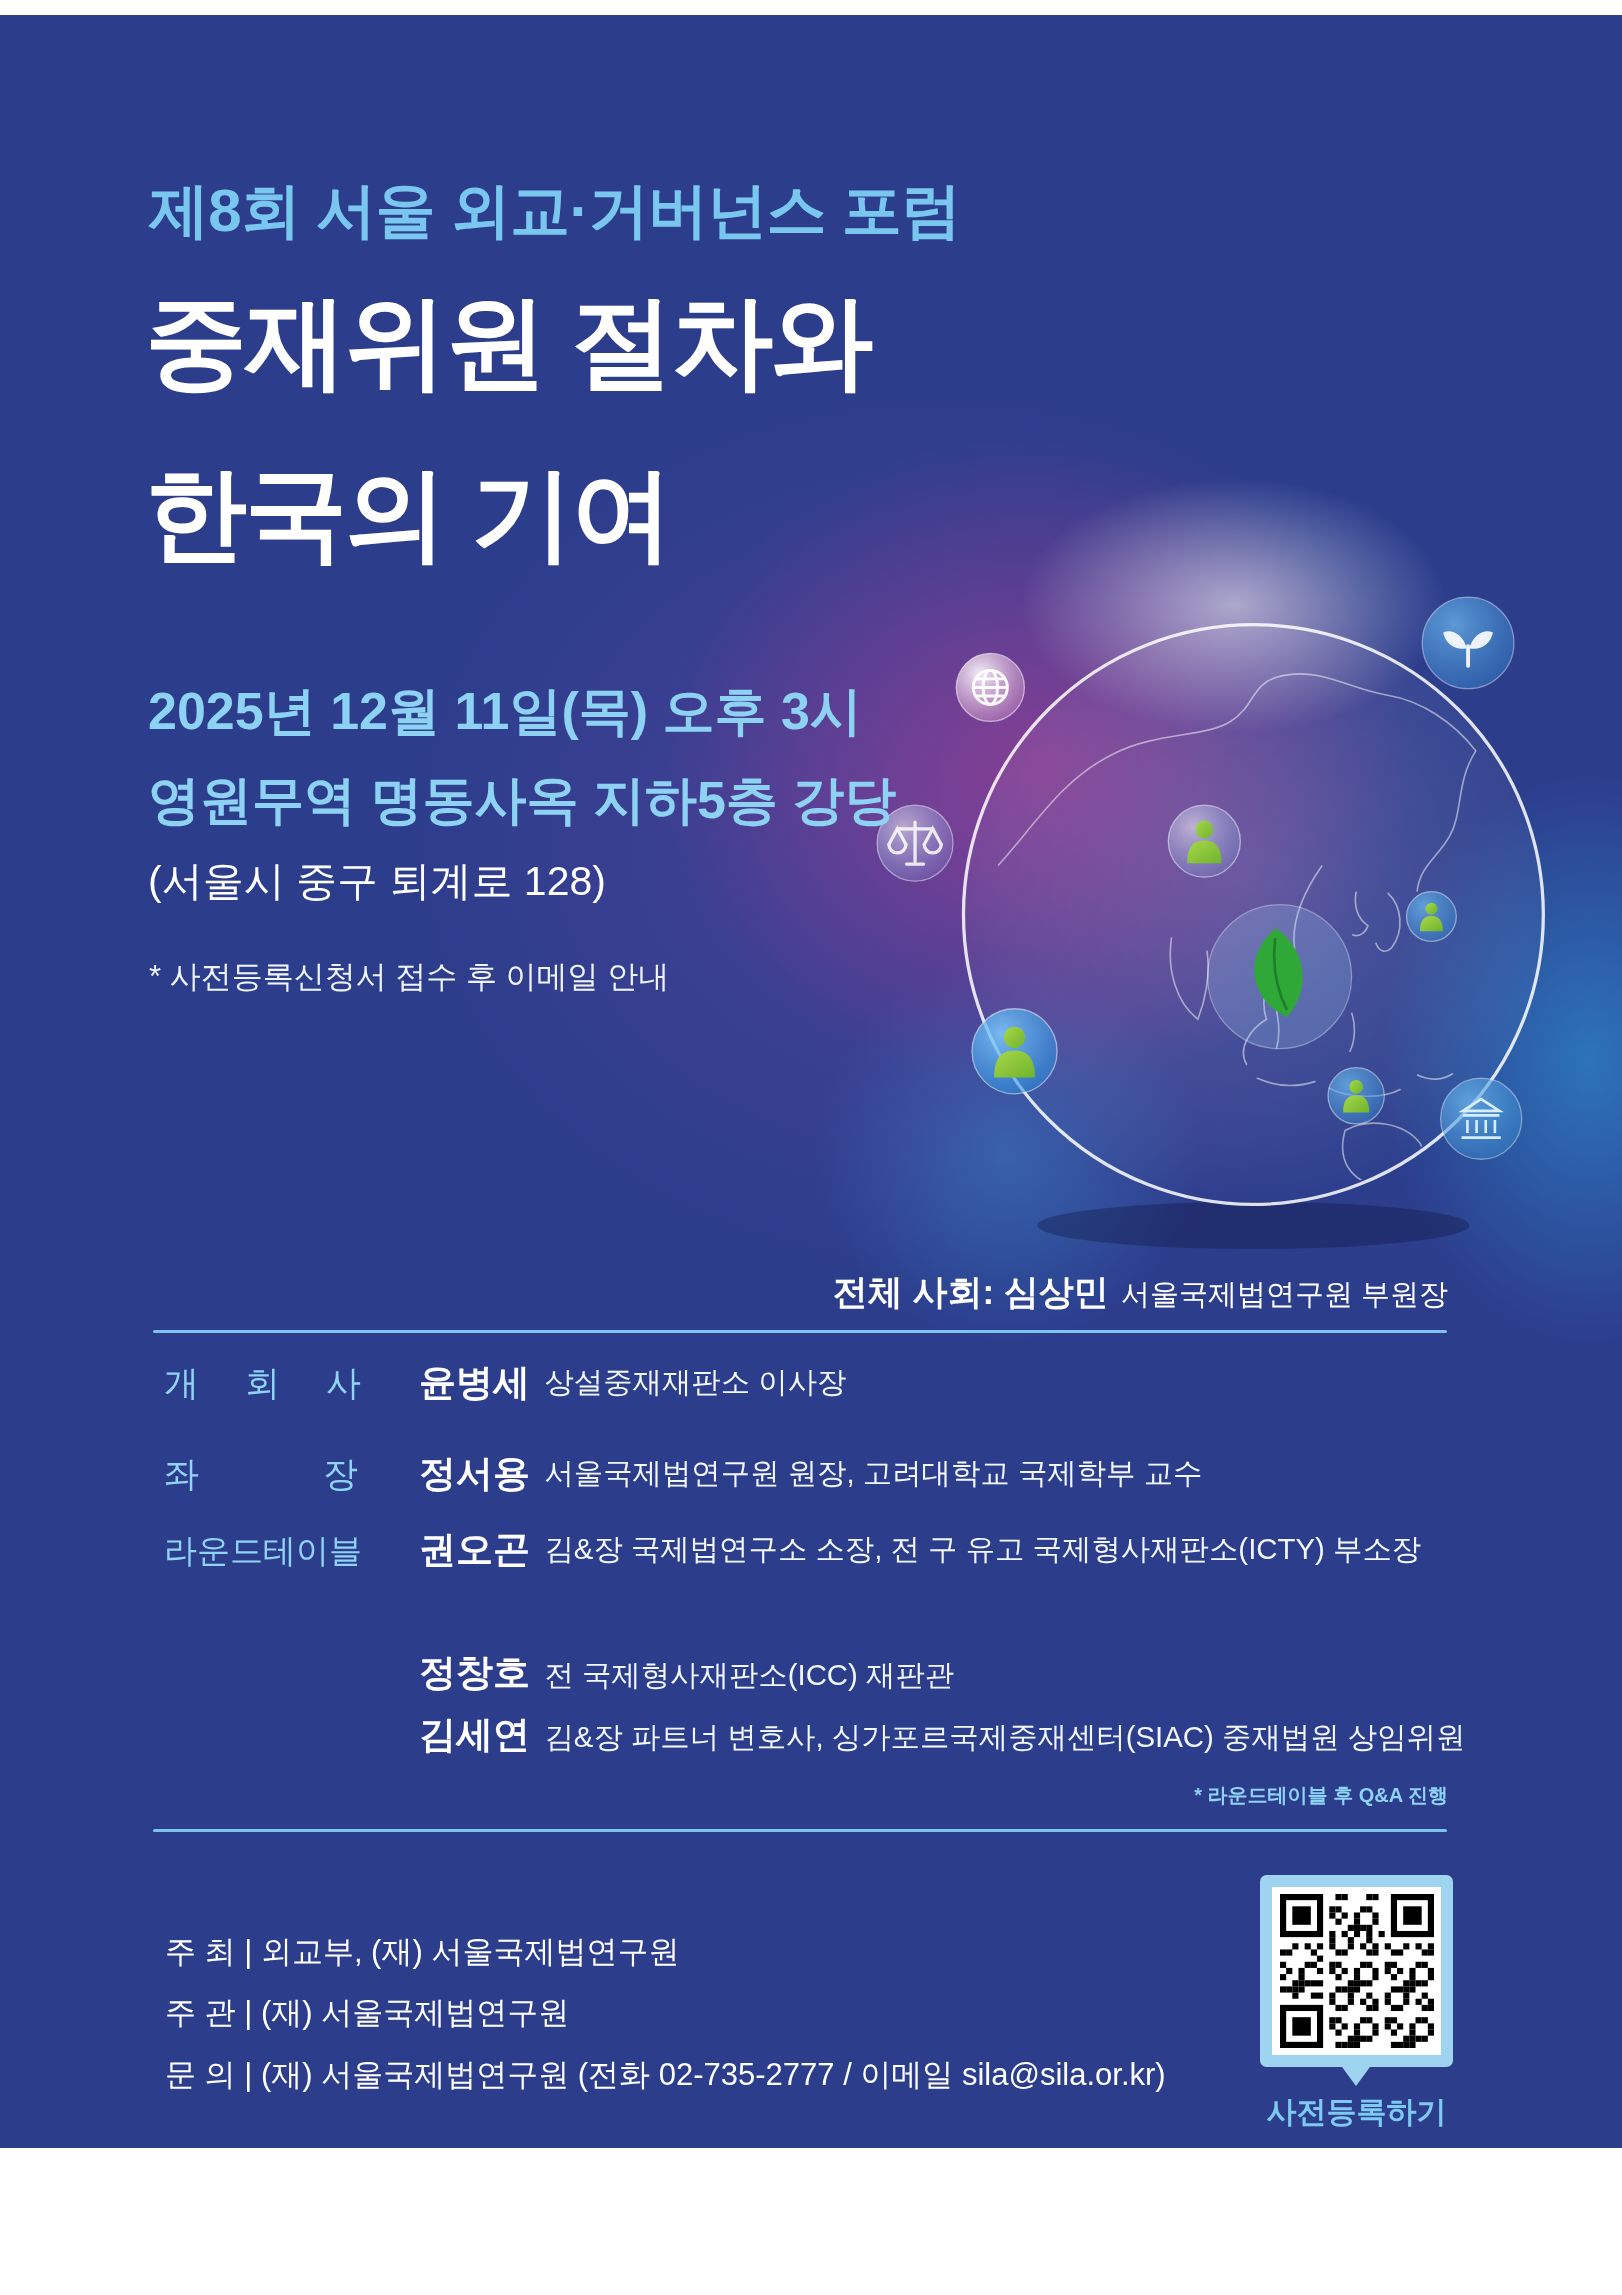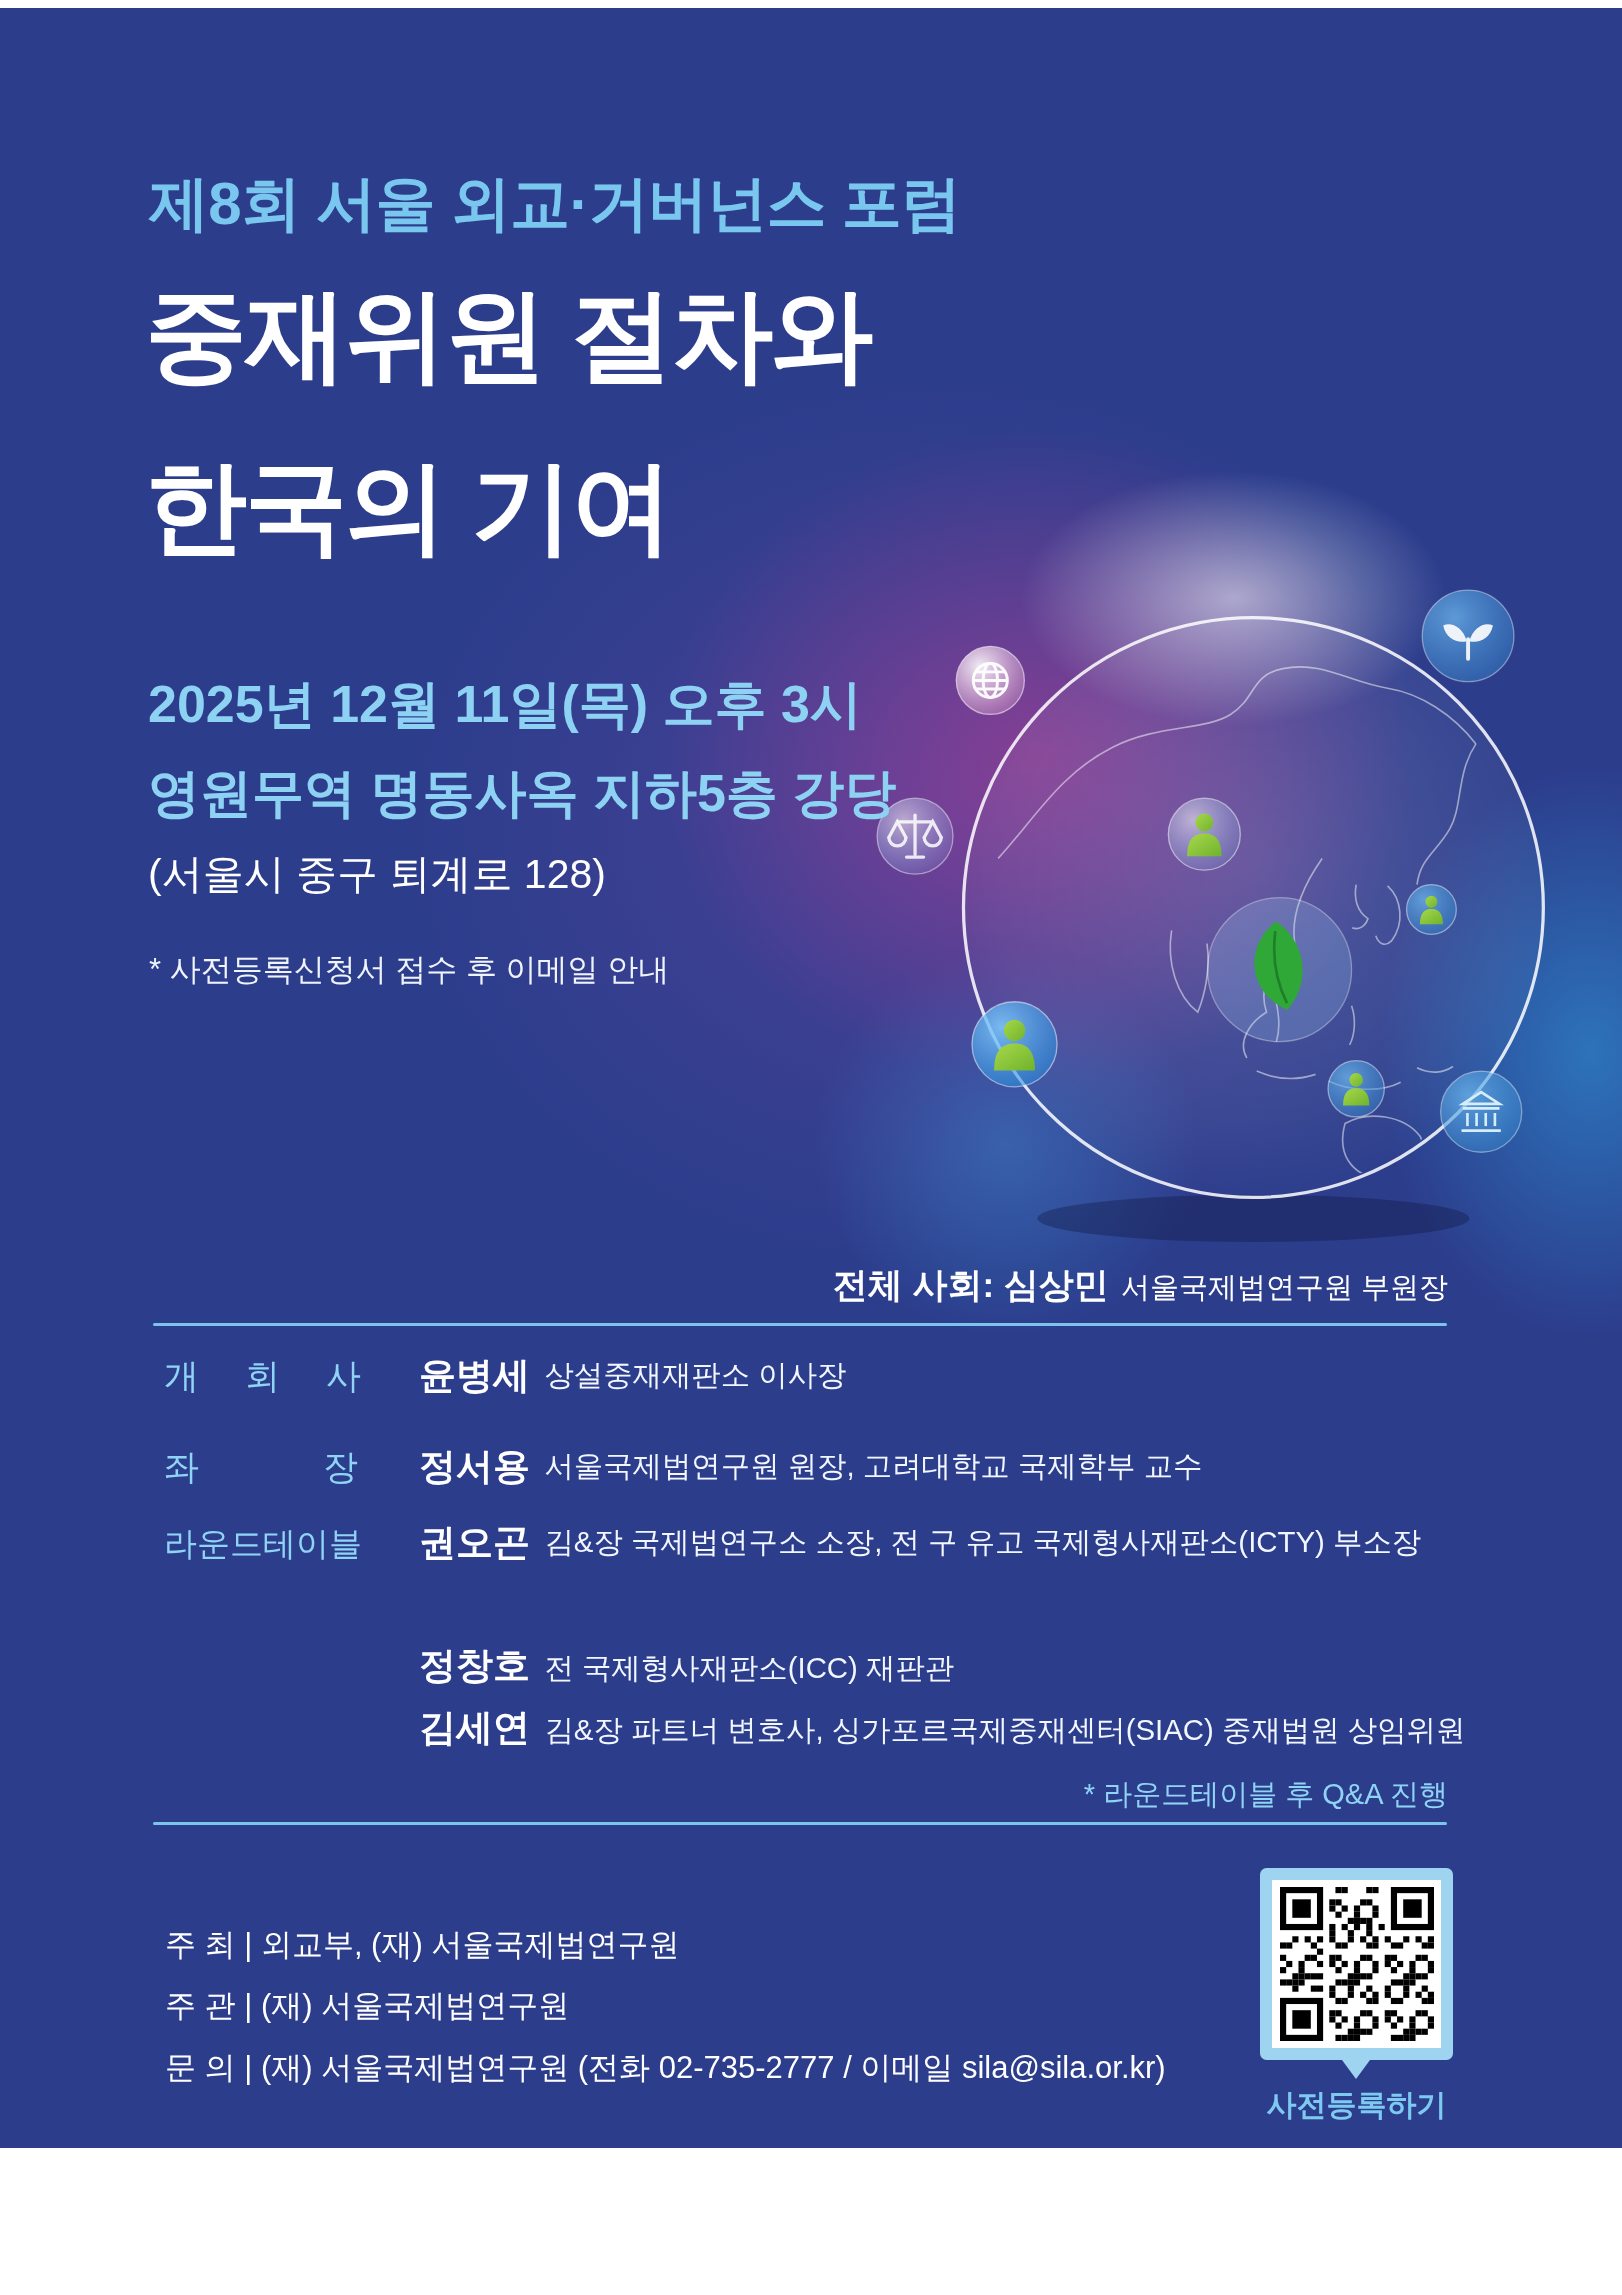--- a/index.html
+++ b/index.html
@@ -1,21 +1,21 @@
 <!DOCTYPE html>
 <html style="font-size:10.5px"><head>
 <meta charset="utf-8">
 <style>
   html,body{margin:0;padding:0;}
   body{
     width:1623px;height:2295px;position:relative;overflow:hidden;
     font-family:"Liberation Sans",sans-serif;background:#ffffff;
   }
   .poster{
-    position:absolute;left:0;top:8px;width:1623px;height:2270px;
+    position:absolute;left:0;top:15px;width:1623px;height:2270px;
     background:
       radial-gradient(327px 196px at 76% 26%, rgba(255,255,255,.55), rgba(255,255,255,0) 65%),
       radial-gradient(537px 471px at 64% 33%, rgba(196,62,148,.50), rgba(196,62,148,0) 70%),
       radial-gradient(753px 622px at 58% 36%, rgba(110,70,165,.45), rgba(110,70,165,0) 72%),
       radial-gradient(301px 406px at 98% 46%, rgba(45,160,225,.55), rgba(45,160,225,0) 70%),
       radial-gradient(275px 275px at 62% 50%, rgba(60,175,235,.35), rgba(60,175,235,0) 70%),
       #2c3d8c;
   }
   .abs{position:absolute;}
   .z2{z-index:2;}
@@ -34,21 +34,21 @@
   .d1{top:1315px;} .d2{top:1814px;}
   .prog-row{left:164px;display:flex;align-items:baseline;white-space:nowrap;}
   .prog-label{flex:0 0 196px;width:196px;font-size:35px;font-weight:500;color:#8fd3f5;overflow:visible;}
   .ls3{letter-spacing:46px;} .ls2{letter-spacing:124px;} .ls0{font-size:33px;letter-spacing:0;}
   .prog-content{margin-left:59px;display:flex;align-items:center;}
   .p-name{font-size:37px;font-weight:700;color:#ffffff;}
   .p-desc{font-size:29.4px;font-weight:400;color:#f2f6ff;margin-left:14.4px;}
   .r1{top:1343px;} .r2{top:1434px;}
   .rt0{top:1510px;} .rt1{top:1572px;} .rt2{top:1633px;} .rt3{top:1695px;}
   .rt-extra{left:419px;display:flex;align-items:baseline;white-space:nowrap;}
-  .qna{right:175px;top:1767px;font-size:29px;font-weight:400;color:#8fd3f5;text-align:left;}
+  .qna{right:175px;top:1767px;font-size:20px;font-weight:700;color:#8fd3f5;text-align:left;}
   .foot-row{left:165px;font-size:31px;font-weight:400;color:#ffffff;white-space:nowrap;}
   .f1{top:1916px;} .f2{top:1977px;} .f3{top:2039px;}
   .qr-frame{left:1260px;top:1860px;width:193px;height:192px;background:#9fd4f1;border-radius:6.5px;}
   .qr-frame:after{content:"";position:absolute;left:50%;top:100%;margin-left:-14.4px;
     border-left:14.4px solid transparent;border-right:14.4px solid transparent;border-top:19.6px solid #9fd4f1;}
   .qr-inner{position:absolute;left:11.8px;top:11.8px;right:11.8px;bottom:11.8px;background:#ffffff;display:flex;align-items:center;justify-content:center;}
   .qr-label{left:1260px;top:2077px;width:193px;text-align:center;font-size:30px;font-weight:700;color:#7dc9f0;}
   .footer-band{position:absolute;left:0;top:2148px;width:1623px;height:147px;background:#ffffff;}
 </style>
 </head>

